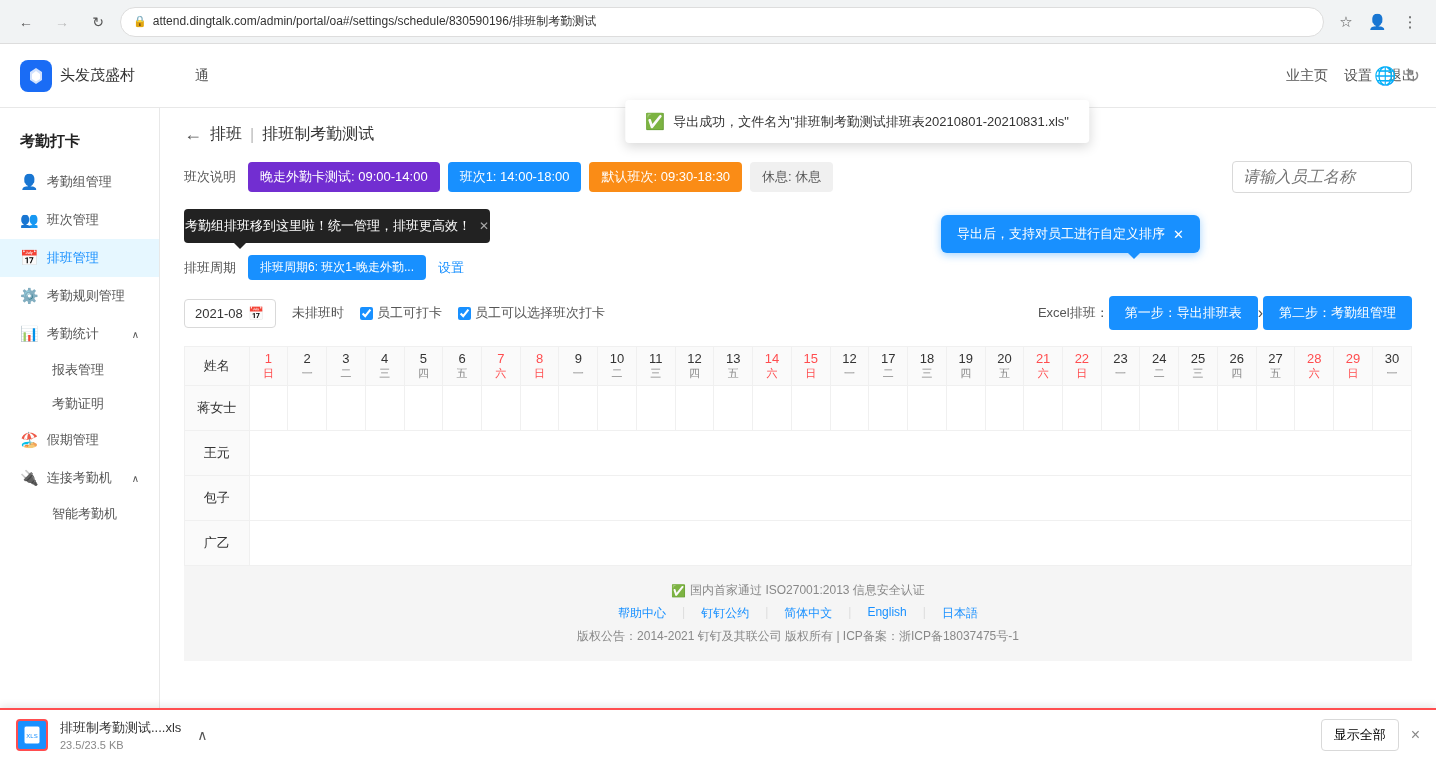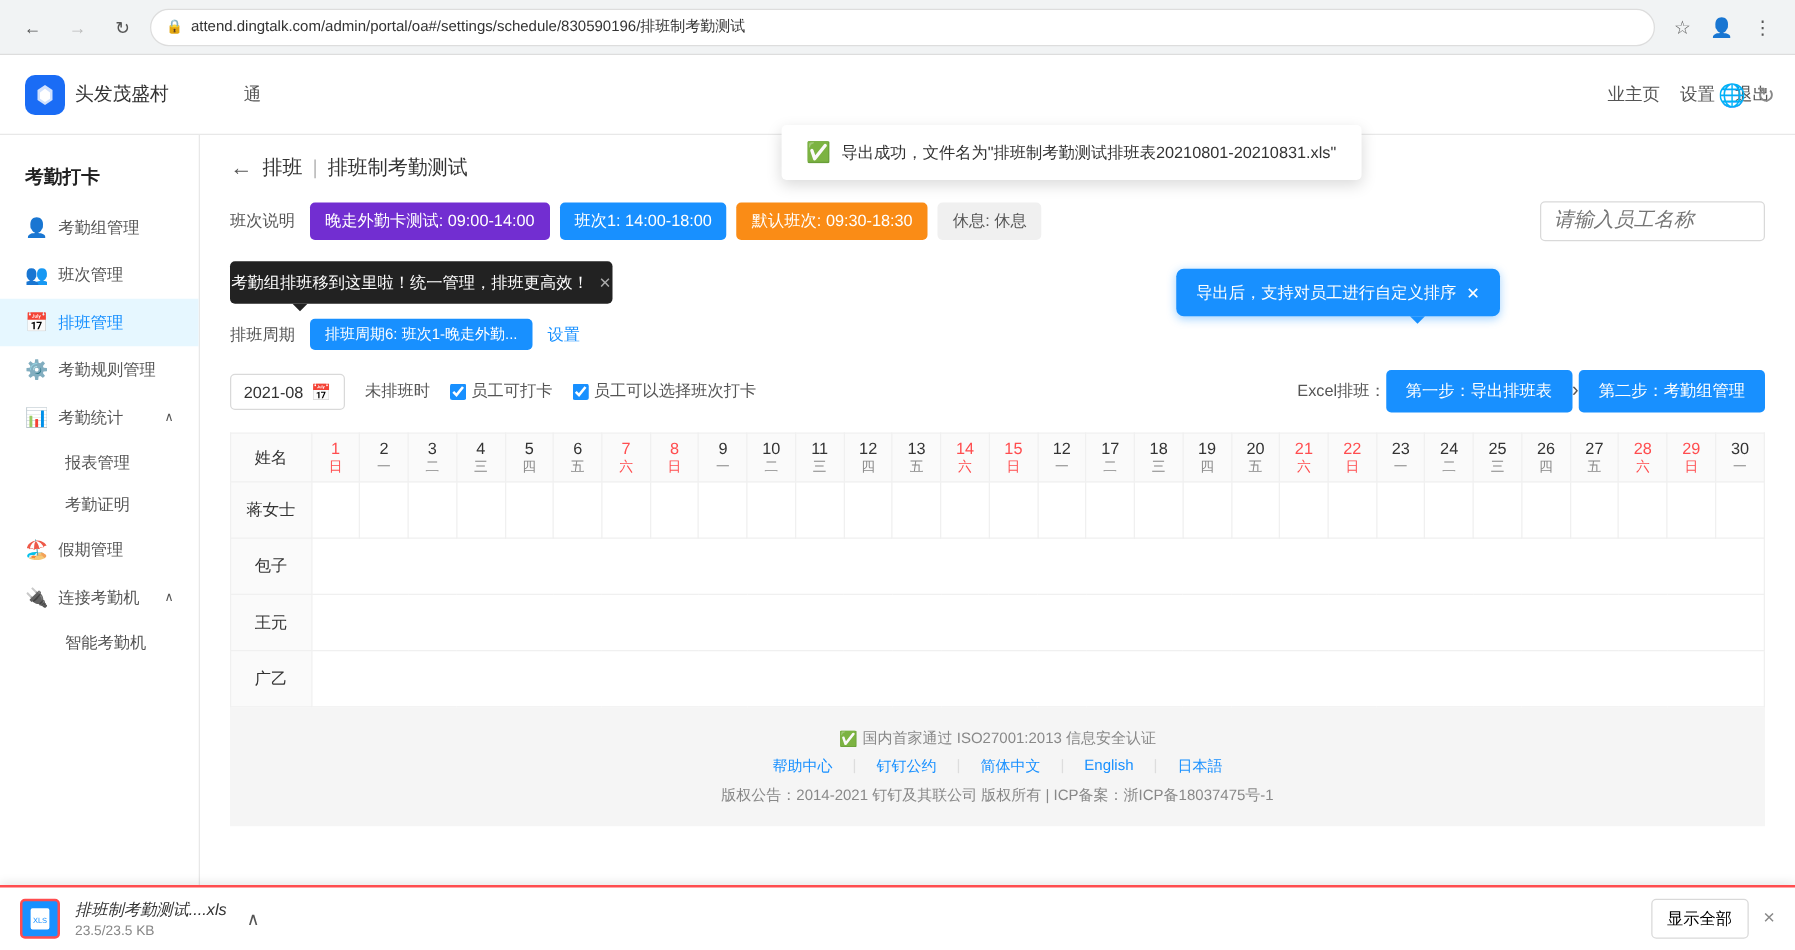--- a/index.html
+++ b/index.html
@@ -343,21 +343,21 @@
     }
     .download-file-icon {
       width: 32px; height: 32px;
       background: #1890ff;
       border-radius: 4px;
       display: flex; align-items: center; justify-content: center;
       color: white; font-size: 16px;
       border: 2px solid #ff4d4f;
     }
     .download-info { display: flex; flex-direction: column; gap: 2px; }
-    .download-name { font-size: 13px; color: #333; font-weight: 500; font-style: italic; }
+    .download-name { font-size: 13px; color: #333; font-weight: 500; }
     .download-size { font-size: 11px; color: #888; }
     .download-expand { color: #555; cursor: pointer; margin-left: 4px; font-size: 14px; }
     .download-actions { margin-left: auto; display: flex; gap: 12px; align-items: center; }
     .show-all-btn { border: 1px solid #d9d9d9; background: #fff; padding: 6px 12px; border-radius: 4px; cursor: pointer; font-size: 13px; }
     .close-download-btn { background: none; border: none; cursor: pointer; font-size: 16px; color: #888; }
   </style>
 </head>
 <body>
 
 <div class="browser-chrome">
@@ -725,27 +725,27 @@
                 <div class="empty-cell"></div>
               </td>
             <td>
                 <div class="empty-cell"></div>
               </td>
             <td>
                 <div class="empty-cell"></div>
               </td>
           </tr>
           <tr>
-            <td class="name-col">包子</td>
+            <td class="name-col">王元</td>
             <td colspan="30">
                 <div class="empty-cell"></div>
               </td>
           </tr>
           <tr>
-            <td class="name-col">王元</td>
+            <td class="name-col">包子</td>
             <td colspan="30">
                 <div class="empty-cell"></div>
               </td>
           </tr>
           <tr>
             <td class="name-col">广乙</td>
             <td colspan="30">
                 <div class="empty-cell"></div>
               </td>
           </tr>

